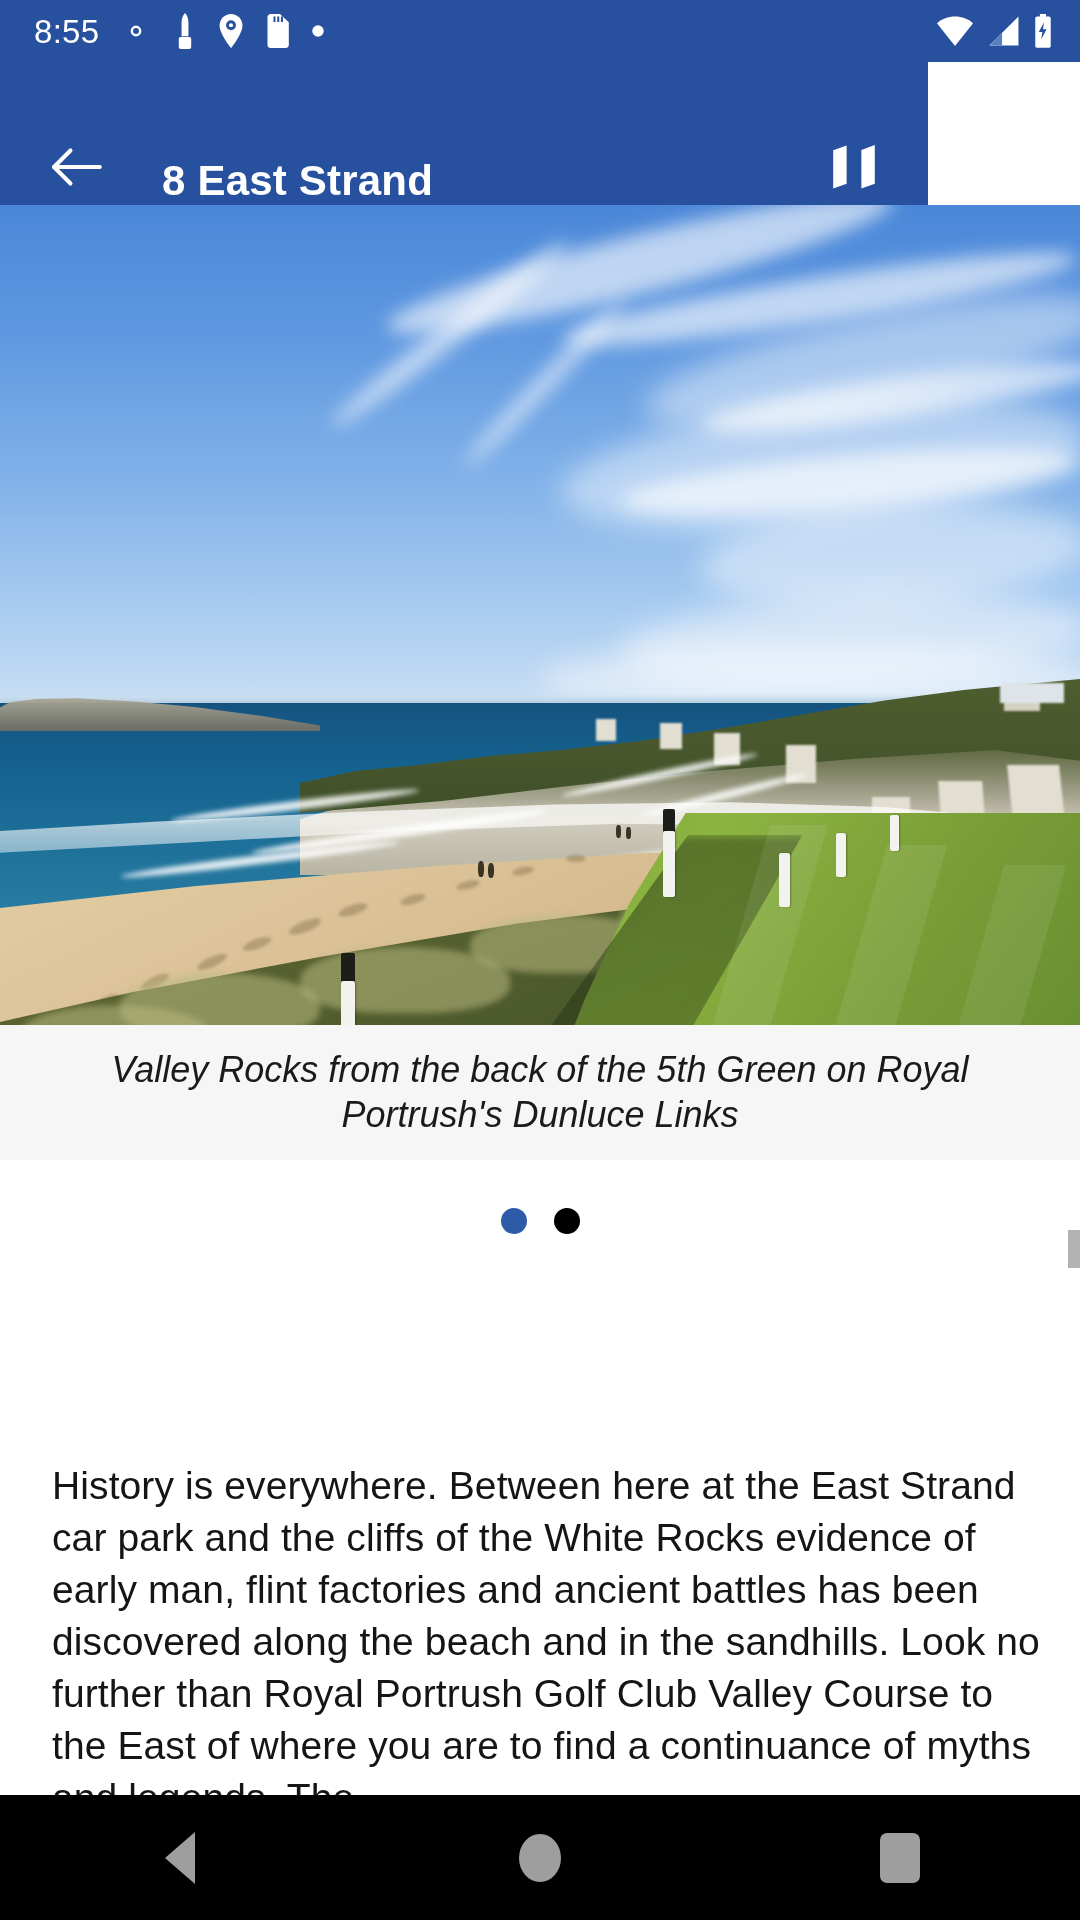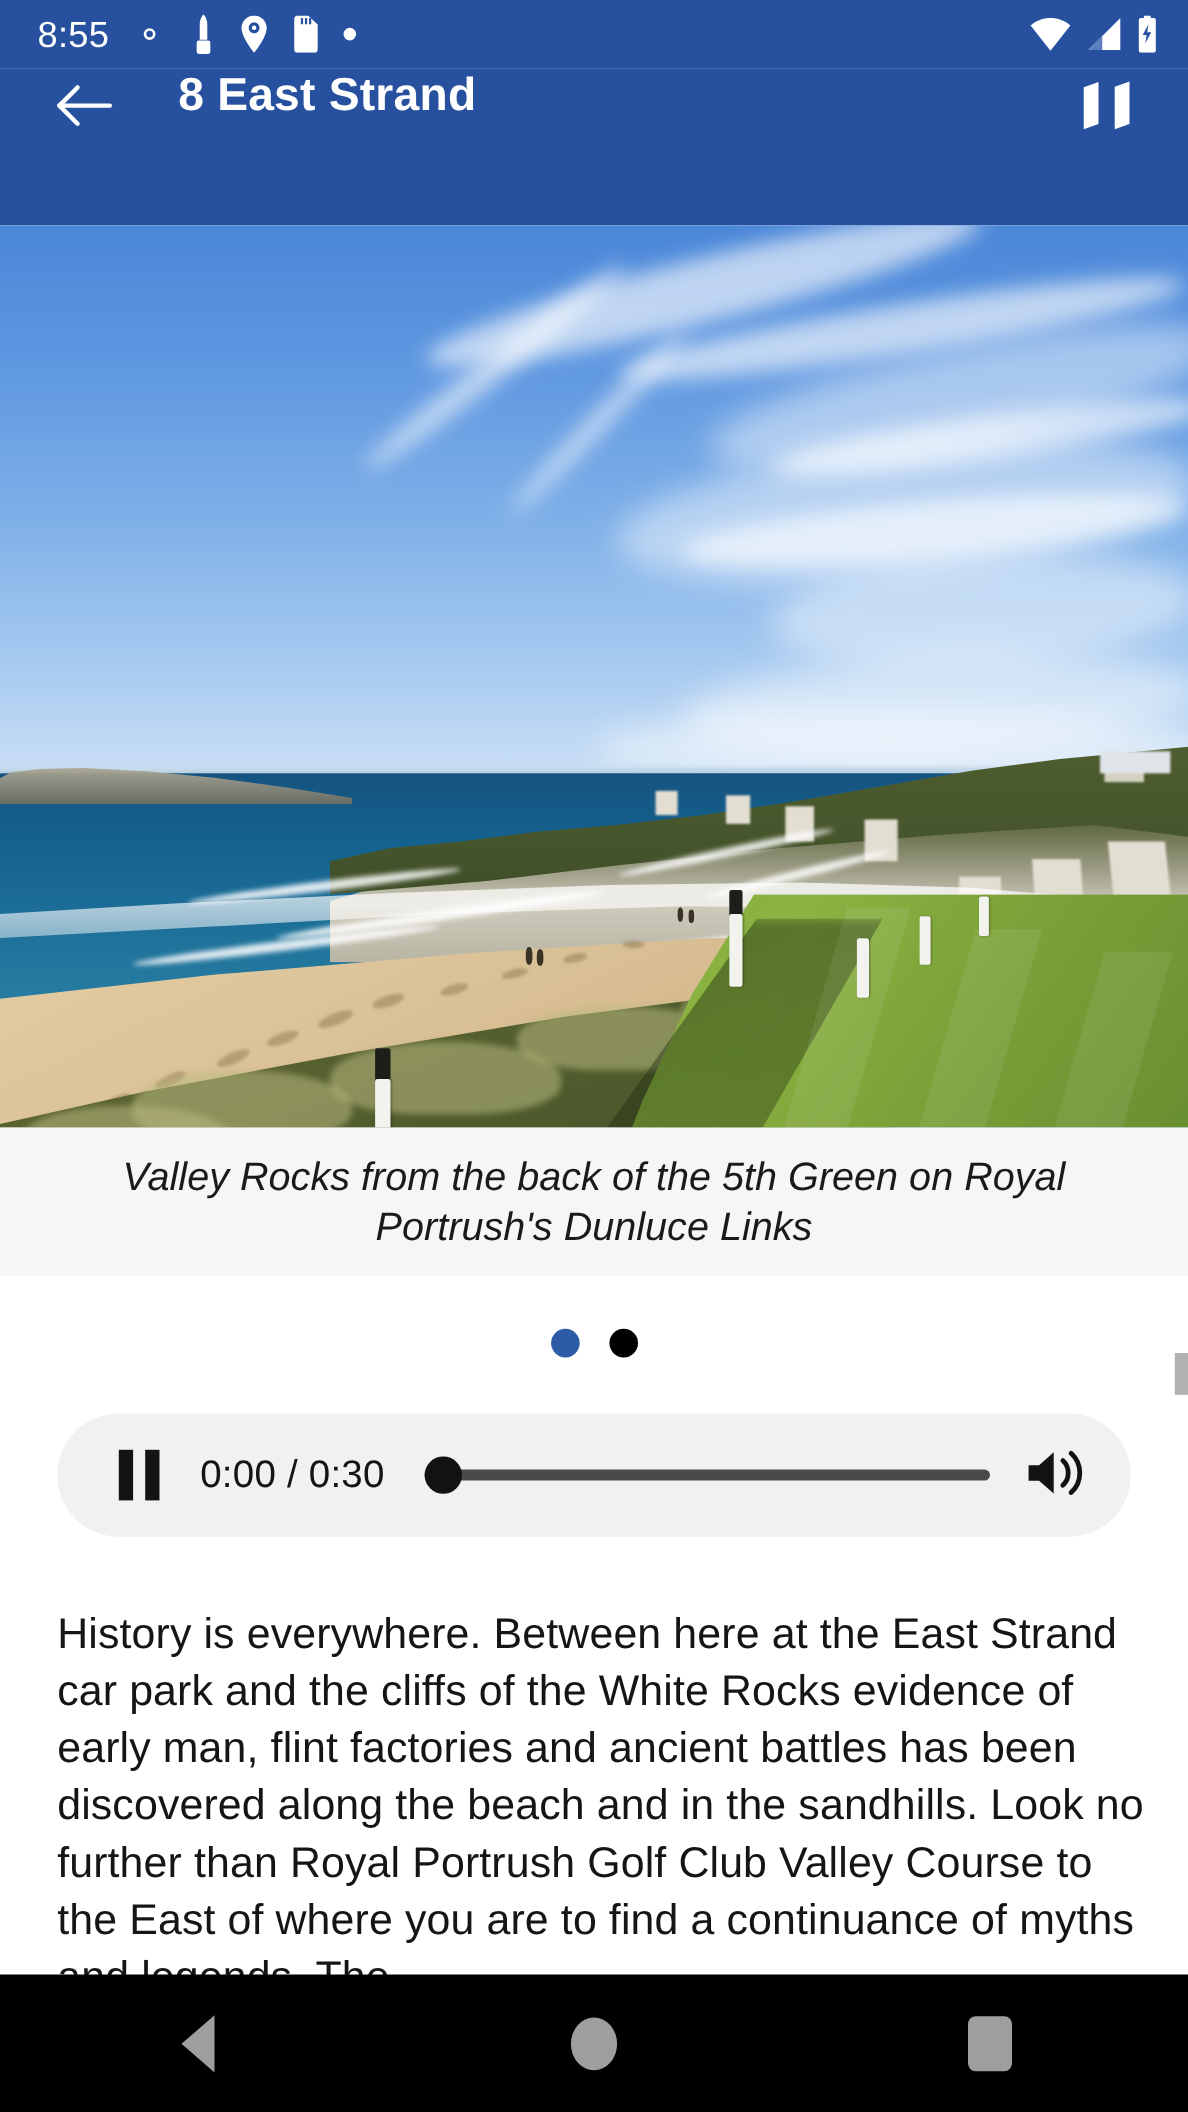--- a/index.html
+++ b/index.html
@@ -17,22 +17,22 @@
     background:#27509E; display:flex; align-items:center;
     padding:0 26px 0 34px; color:#ffffff;
   }
   .status-left { display:flex; align-items:center; gap:20px; flex:1; }
   .status-right { display:flex; align-items:center; gap:12px; }
   .clock { font-size:33px; font-weight:400; letter-spacing:0.3px; line-height:1; }
   .sicon { display:inline-flex; align-items:center; justify-content:center; }
 
   
   .app-bar {
-    position:absolute; top:62px; left:0; width:1080px; height:143px;
-    background:#27509E; display:flex; align-items:flex-start; padding:0 28px 0 40px;
+    position:absolute; top:62px; left:0; width:928px; height:143px;
+    background:#27509E; display:flex; align-items:flex-end; padding:0 28px 0 40px;
   }
   .back-btn { width:72px; height:72px; display:flex; align-items:center; justify-content:center; flex:0 0 auto; }
   .app-title {
     color:#ffffff; font-size:42px; font-weight:700; letter-spacing:0.2px;
     margin-left:50px; flex:1; white-space:nowrap; overflow:hidden;
   }
   .map-btn { width:72px; height:72px; display:flex; align-items:center; justify-content:center; flex:0 0 auto; margin-right:10px; }
 
   
   .photo-wrap { position:absolute; top:205px; left:0; width:1080px; height:820px; overflow:hidden; background:#6fa3e0; }
@@ -345,40 +345,20 @@
 
   <div class="caption-box">
     <div class="caption-text">Valley Rocks from the back of the 5th Green on Royal Portrush's Dunluce Links</div>
   </div>
 
   <div class="dots">
     <span class="dot active"></span>
     <span class="dot inactive"></span>
   </div>
 
-  <div class="player">
-    <div class="pause-btn">
-      <span class="pause-bar"></span>
-      <span class="pause-bar"></span>
-    </div>
-    <span class="time-label">0:00 / 0:30</span>
-    <div class="seek">
-      <span class="seek-track"></span>
-      <span class="seek-knob"></span>
-    </div>
-    <div class="vol-btn">
-      <span>
-        <svg width="54" height="48" viewBox="0 0 26 22" fill="#121212">
-            <path d="M1 7.6h4.6L12 2v18L5.6 14.4H1V7.6z"></path>
-            <path d="M16 5.6a7.4 7.4 0 010 10.8" stroke="#121212" stroke-width="2.1" fill="none" stroke-linecap="round"></path>
-            <path d="M19.6 2.4a11.6 11.6 0 010 17.2" stroke="#121212" stroke-width="2.1" fill="none" stroke-linecap="round"></path>
-          </svg>
-      </span>
-    </div>
-  </div>
 
   <div class="body-text">History is everywhere. Between here at the East Strand car park and the cliffs of the White Rocks evidence of early man, flint factories and ancient battles has been discovered along the beach and in the sandhills. Look no further than Royal Portrush Golf Club Valley Course to the East of where you are to find a continuance of myths and legends. The</div>
 
   <div class="nav-bar">
     <div class="nav-btn">
       <span class="nav-back"></span>
     </div>
     <div class="nav-btn">
       <span class="nav-home"></span>
     </div>

